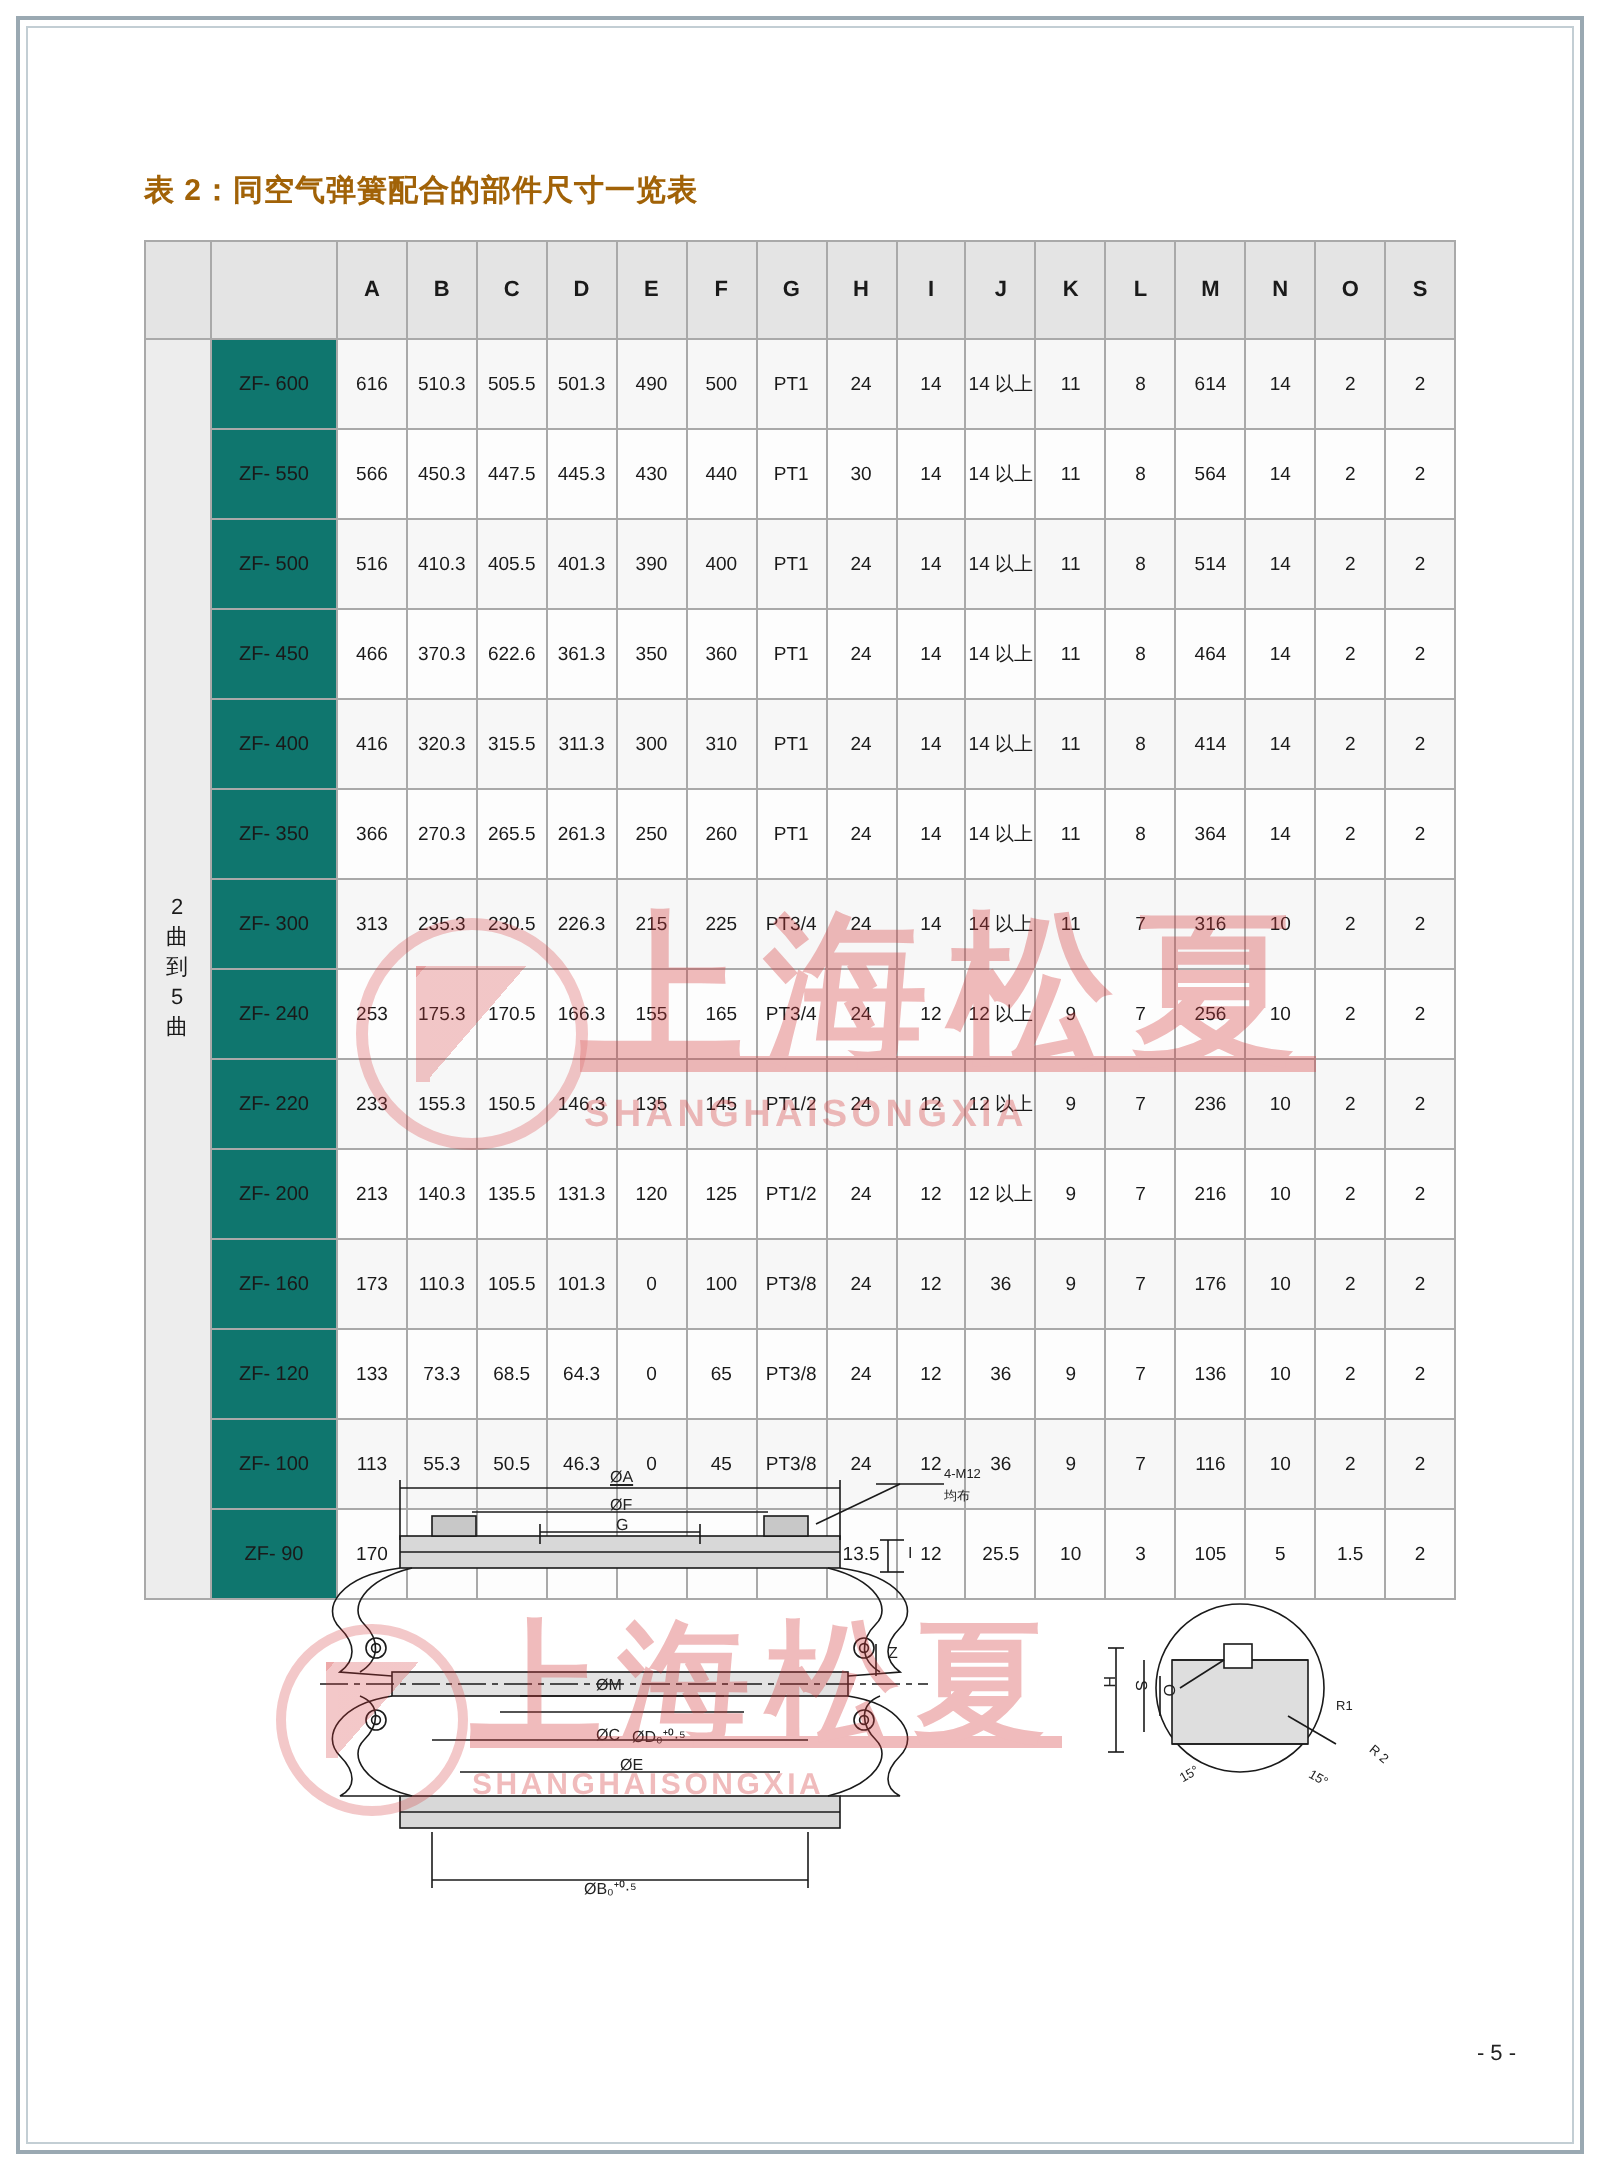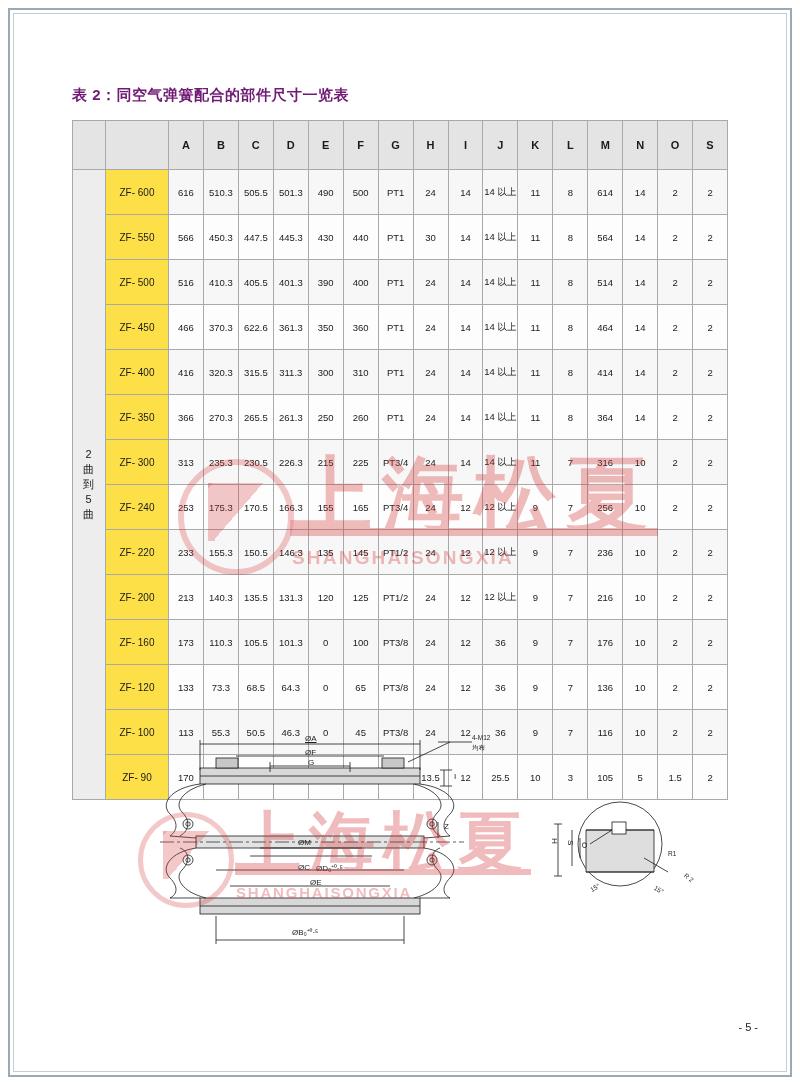--- a/index.html
+++ b/index.html
@@ -1,31 +1,31 @@
 <!DOCTYPE html>
 <html><head>
 <meta charset="utf-8">
 <style>
   html,body{margin:0;padding:0;background:#ffffff;}
   body{width:800px;height:1085px;position:relative;font-family:"Liberation Sans",sans-serif;overflow:hidden;}
   .page-border{position:absolute;left:8px;top:8px;right:8px;bottom:8px;border:2px solid #9aa9b2;box-sizing:border-box;}
   .page-border-inner{position:absolute;left:13px;top:13px;right:13px;bottom:13px;border:1px solid #c3ced4;box-sizing:border-box;}
 
-  .title{position:absolute;left:72px;top:86px;font-size:15px;font-weight:bold;color:#701a75;letter-spacing:0.5px;}
+  .title{position:absolute;left:72px;top:86px;font-size:15px;font-weight:bold;color:#a16207;letter-spacing:0.5px;}
 
   .table-wrap{position:absolute;left:72px;top:120px;width:656px;}
   table{border-collapse:collapse;width:656px;table-layout:fixed;}
   th,td{border:1px solid #a9a9a9;font-size:9.5px;color:#1a1a1a;text-align:center;vertical-align:middle;padding:0;height:44px;}
   thead th{height:48px;background:#e4e4e4;font-weight:bold;font-size:11px;}
   .col-span{width:32px;}
   .col-model{width:62px;}
   .cell-model{font-size:10px;background:#f0f0f0;}
   tbody tr:nth-child(odd) td{background:#f7f7f7;}
   tbody tr:nth-child(even) td{background:#fdfdfd;}
-  tbody tr td.cell-model{background:#fde047;}
+  tbody tr td.cell-model{background:#0f766e;}
   .span-cell{background:#ededed !important;font-size:11px;line-height:15px;letter-spacing:1px;}
   .span-cell span{display:block;}
 
   
   .wm{position:absolute;pointer-events:none;opacity:.62;}
   .wm1{left:170px;top:455px;width:470px;height:140px;}
   .wm-cn{font-family:"Liberation Serif",serif;font-weight:bold;color:#d4393b;opacity:.55;white-space:nowrap;text-decoration:underline;}
   .wm1 .wm-cn{font-size:82px;line-height:82px;letter-spacing:10px;position:absolute;left:120px;top:0px;}
   .wm1 .wm-en{position:absolute;left:122px;top:92px;font-size:19px;font-weight:bold;letter-spacing:2.2px;color:#d4393b;opacity:.55;font-family:"Liberation Sans",sans-serif;}
   .wm1 .wm-logo{position:absolute;left:8px;top:4px;width:104px;height:104px;border-radius:50%;border:6px solid rgba(212,57,59,.45);}
@@ -443,21 +443,21 @@
   <div class="dwg-label" style="left:285px;top:22px;">ØF</div>
   <div class="dwg-label" style="left:288px;top:32px;">G</div>
   <div class="dwg-label small" style="left:452px;top:8px;">4-M12</div>
   <div class="dwg-label small" style="left:452px;top:18px;">均布</div>
   <div class="dwg-label" style="left:434px;top:46px;">I</div>
   <div class="dwg-label" style="left:424px;top:96px;">Z</div>
   <div class="dwg-label" style="left:278px;top:112px;">ØM</div>
   <div class="dwg-label" style="left:278px;top:137px;">ØC</div>
   <div class="dwg-label" style="left:274px;top:136px;margin-left:22px;">ØD₀⁺⁰·⁵</div>
   <div class="dwg-label" style="left:290px;top:152px;">ØE</div>
-  <div class="dwg-label" style="left:272px;top:200px;">ØB₀⁺⁰·⁵</div>
+  <div class="dwg-label" style="left:272px;top:212px;">ØB₀⁺⁰·⁵</div>
 
   <div class="dwg-label vert" style="left:530px;top:112px;">H</div>
   <div class="dwg-label vert" style="left:546px;top:114px;">S</div>
   <div class="dwg-label vert" style="left:560px;top:116px;">O</div>
   <div class="dwg-label small" style="left:648px;top:124px;">R1</div>
   <div class="dwg-label small" style="left:570px;top:158px;transform:rotate(-30deg);">15°</div>
   <div class="dwg-label small" style="left:634px;top:160px;transform:rotate(30deg);">15°</div>
   <div class="dwg-label small" style="left:664px;top:148px;transform:rotate(40deg);">R 2</div>
 </div>
 

